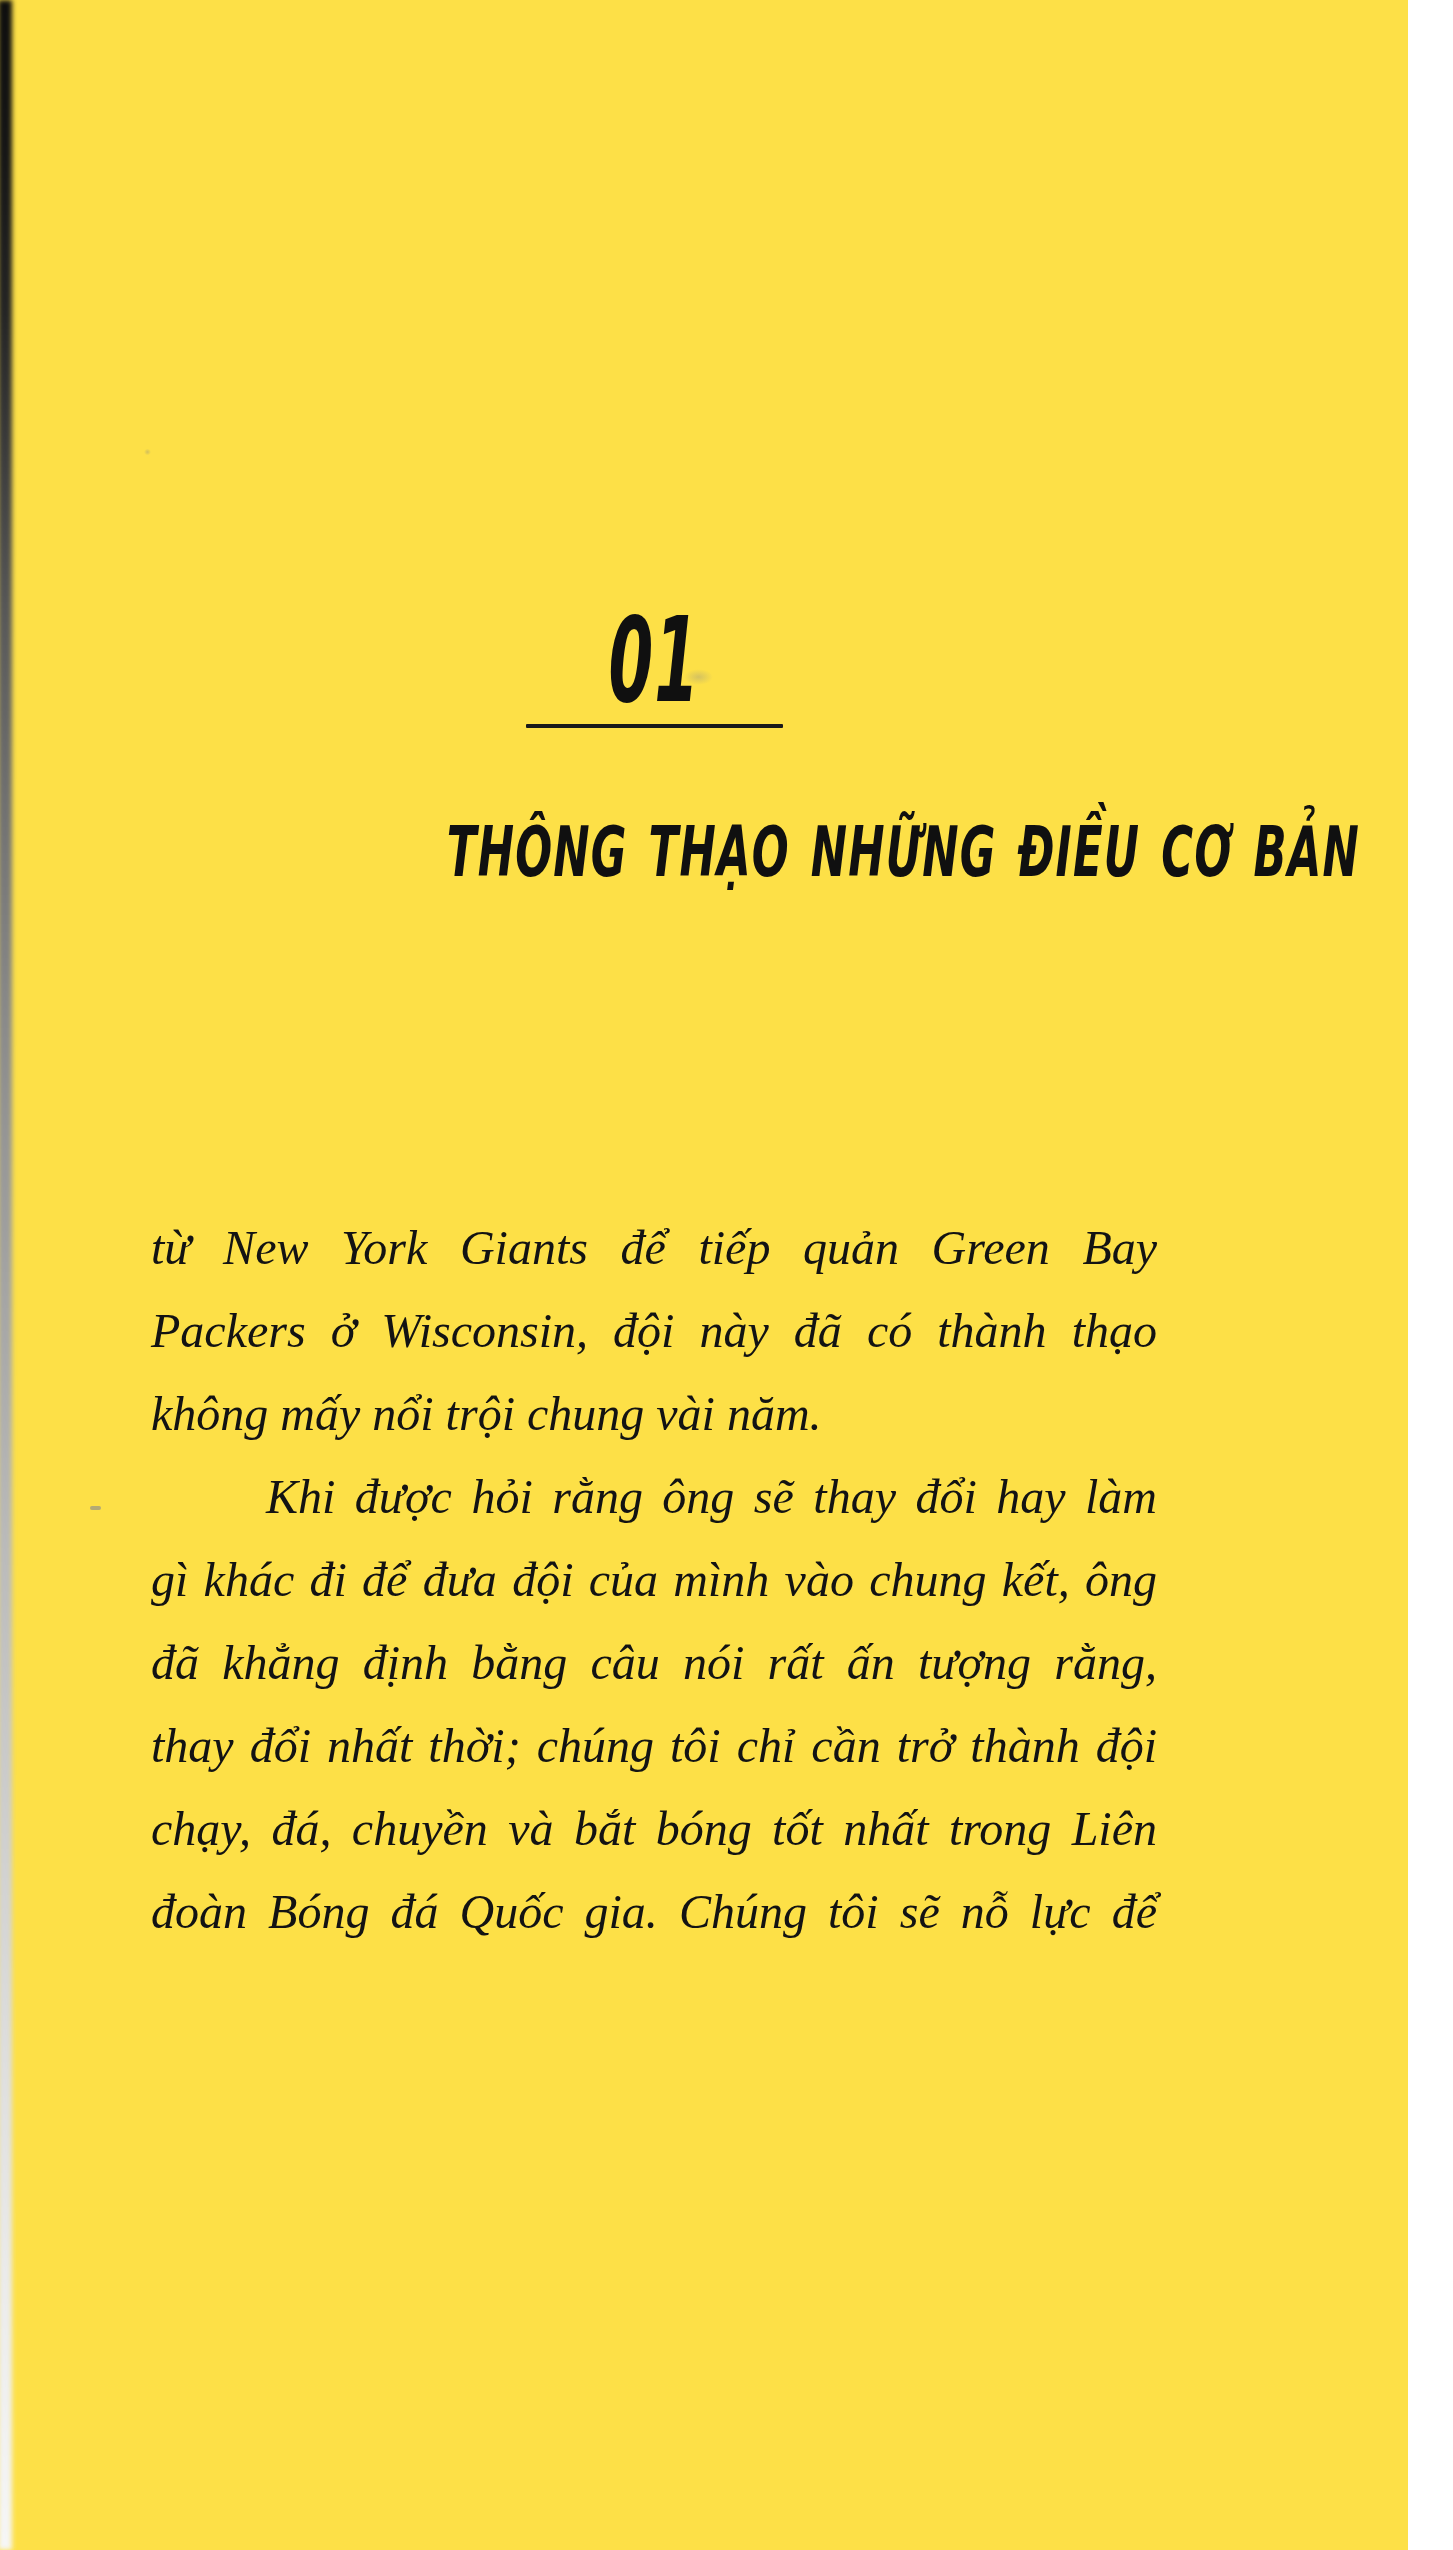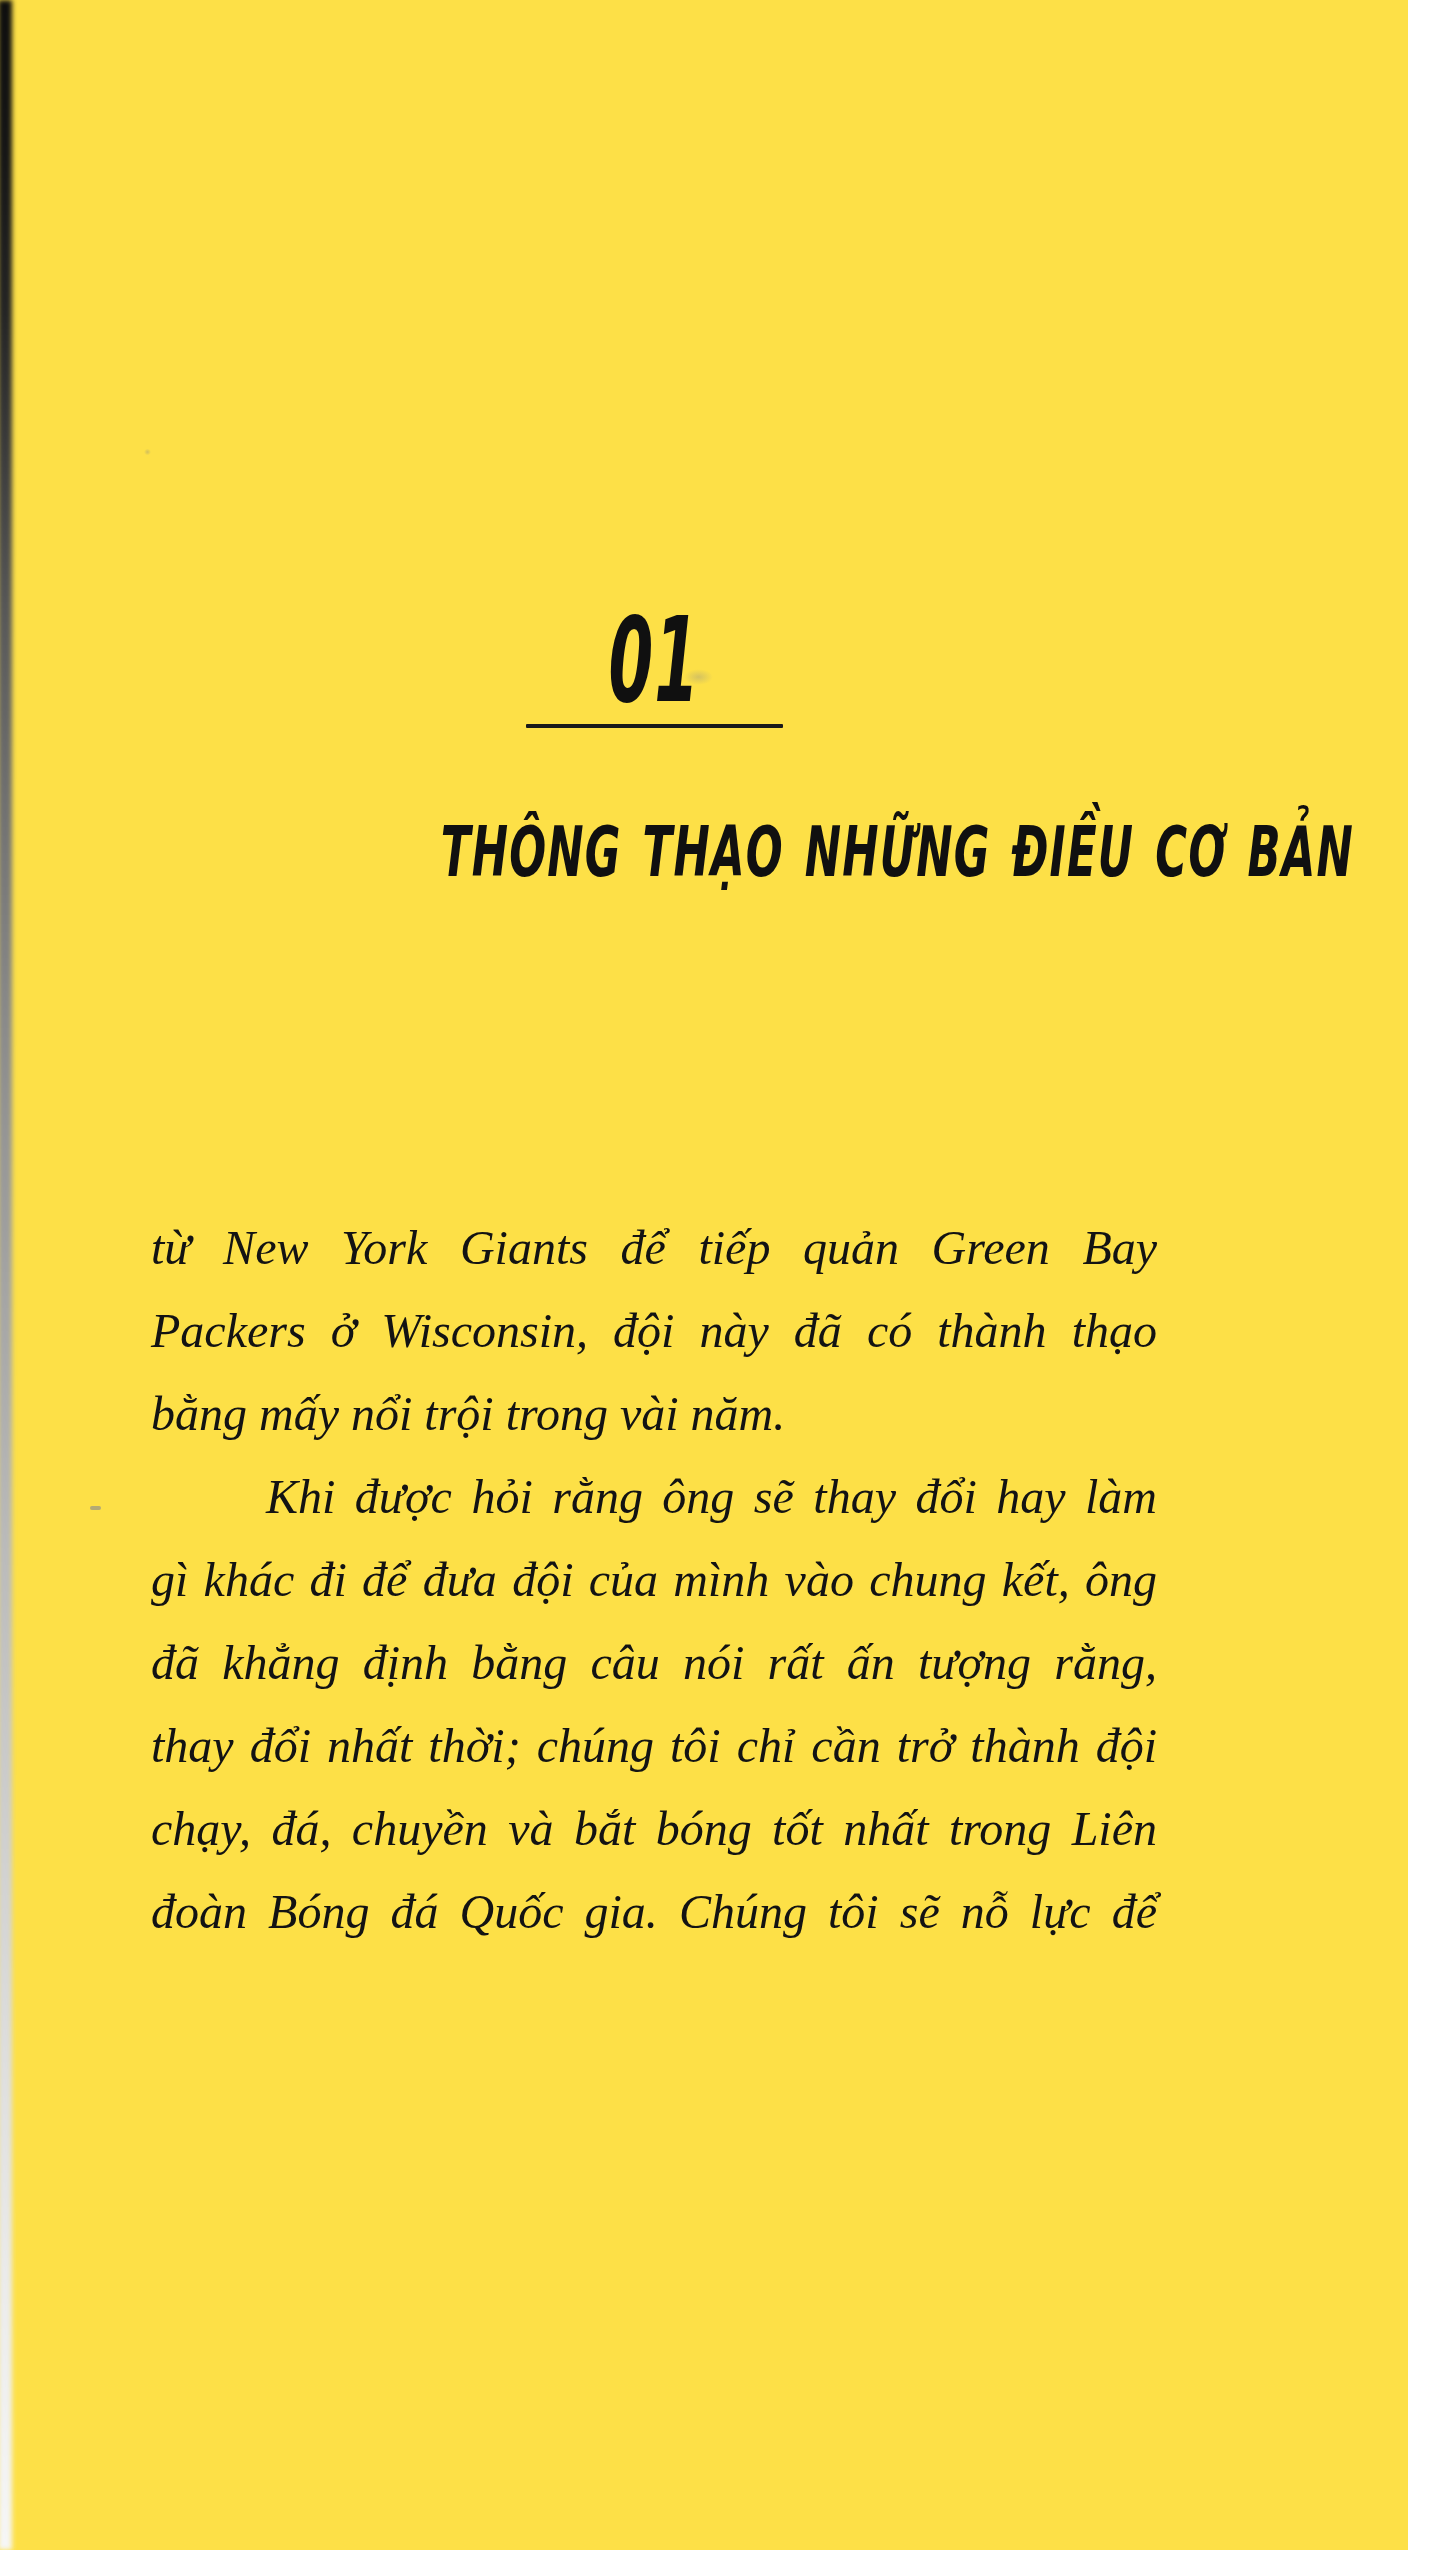--- a/index.html
+++ b/index.html
@@ -31,21 +31,21 @@
     font-family:"DejaVu Sans","Liberation Sans",sans-serif;
     font-weight:700;font-size:117px;color:#101010;
     letter-spacing:1.9px;
     transform:scaleX(0.55);transform-origin:center;
   }
   .rule{
     position:absolute;top:724px;left:50%;margin-left:-128px;
     width:257px;height:3.9px;background:#191919;border-radius:1px;
   }
   .title-row{
-    position:absolute;top:813px;left:10px;width:100%;
+    position:absolute;top:813px;left:16px;width:100%;
     text-align:center;line-height:78px;height:87px;white-space:nowrap;
   }
   .chaptitle{
     display:inline-block;
     font-family:"DejaVu Sans","Liberation Sans",sans-serif;
     font-weight:700;font-size:70px;color:#101010;
     letter-spacing:1.9px;word-spacing:7.8px;
     transform:scaleX(0.62);transform-origin:center;
   }
   .bodytext{
@@ -89,21 +89,21 @@
 
     <div class="title-row">
       <span class="chaptitle">THÔNG THẠO NHỮNG ĐIỀU CƠ BẢN</span>
     </div>
 
     <div class="bodytext">
 
       <div class="para">
         <div class="jline">từ New York Giants để tiếp quản Green Bay</div>
         <div class="jline">Packers ở Wisconsin, đội này đã có thành thạo</div>
-        <div class="jline last">bằng mấy nổi trội trong vài năm.</div>
+        <div class="jline last">không mấy nổi trội chung vài năm.</div>
       </div>
 
       <div class="para">
         <div class="jline indent2">Khi được hỏi rằng ông sẽ thay đổi hay làm</div>
         <div class="jline">gì khác đi để đưa đội của mình vào chung kết, ông</div>
         <div class="jline">đã khẳng định bằng câu nói rất ấn tượng rằng,</div>
         <div class="jline">thay đổi nhất thời; chúng tôi chỉ cần trở thành đội</div>
         <div class="jline">chạy, đá, chuyền và bắt bóng tốt nhất trong Liên</div>
         <div class="jline">đoàn Bóng đá Quốc gia. Chúng tôi sẽ nỗ lực để</div>
       </div>

